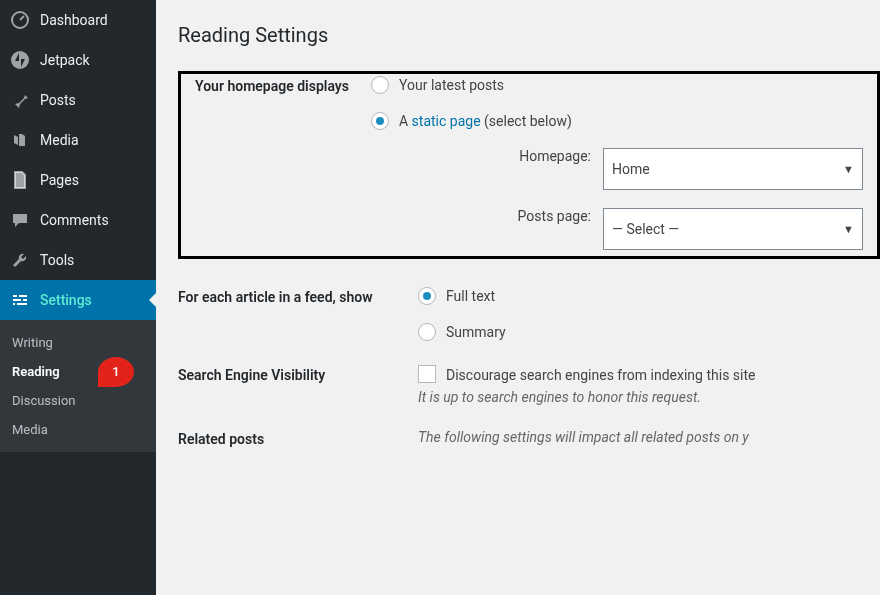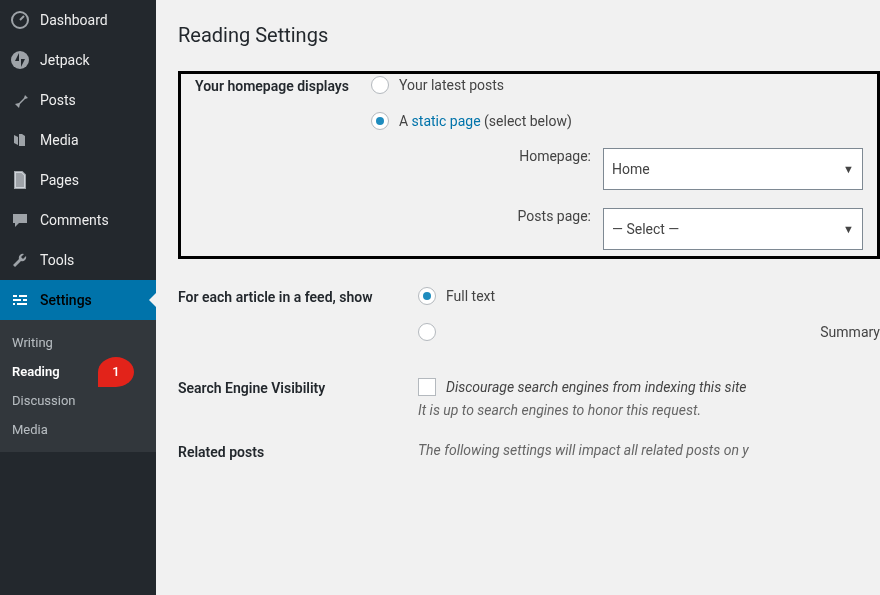--- a/index.html
+++ b/index.html
@@ -30,21 +30,21 @@
   position: relative;
 }
 .menu-item .icon {
   width: 20px; height: 20px;
   margin-right: 10px;
   color: rgba(240,245,250,.6);
   display:flex;align-items:center;justify-content:center;
 }
 .menu-item.current {
   background: #0073aa;
-  color: #000000;
+  color: #5eead4;
   font-weight: 500;
 }
 .menu-item.current .icon { color:#fff; }
 .menu-item.current::after{
   content:"";
   position:absolute;
   right:-1px;
   top:50%;
   margin-top:-8px;
   border:8px solid transparent;
@@ -246,31 +246,31 @@
       </div>
     </div>
 
     <div class="form-row">
       <div class="form-label">For each article in a feed, show</div>
       <div class="form-field">
         <div class="radio-line">
           <span class="radio checked"></span>
           <span>Full text</span>
         </div>
-        <div class="radio-line" style="margin-bottom:13px;justify-content:space-between;">
+        <div class="radio-line" style="margin-bottom:0;">
           <span class="radio"></span>
           <span>Summary</span>
         </div>
       </div>
     </div>
 
     <div class="form-row">
       <div class="form-label">Search Engine Visibility</div>
       <div class="form-field">
-        <div style="display:flex;align-items:center;font-style:italic;">
+        <div style="display:flex;align-items:flex-end;">
           <span class="checkbox"></span>
           <span>Discourage search engines from indexing this site</span>
         </div>
         <div class="help-text">It is up to search engines to honor this request.</div>
       </div>
     </div>
 
     <div class="form-row" style="margin-bottom:0;">
       <div class="form-label">Related posts</div>
       <div class="form-field">

